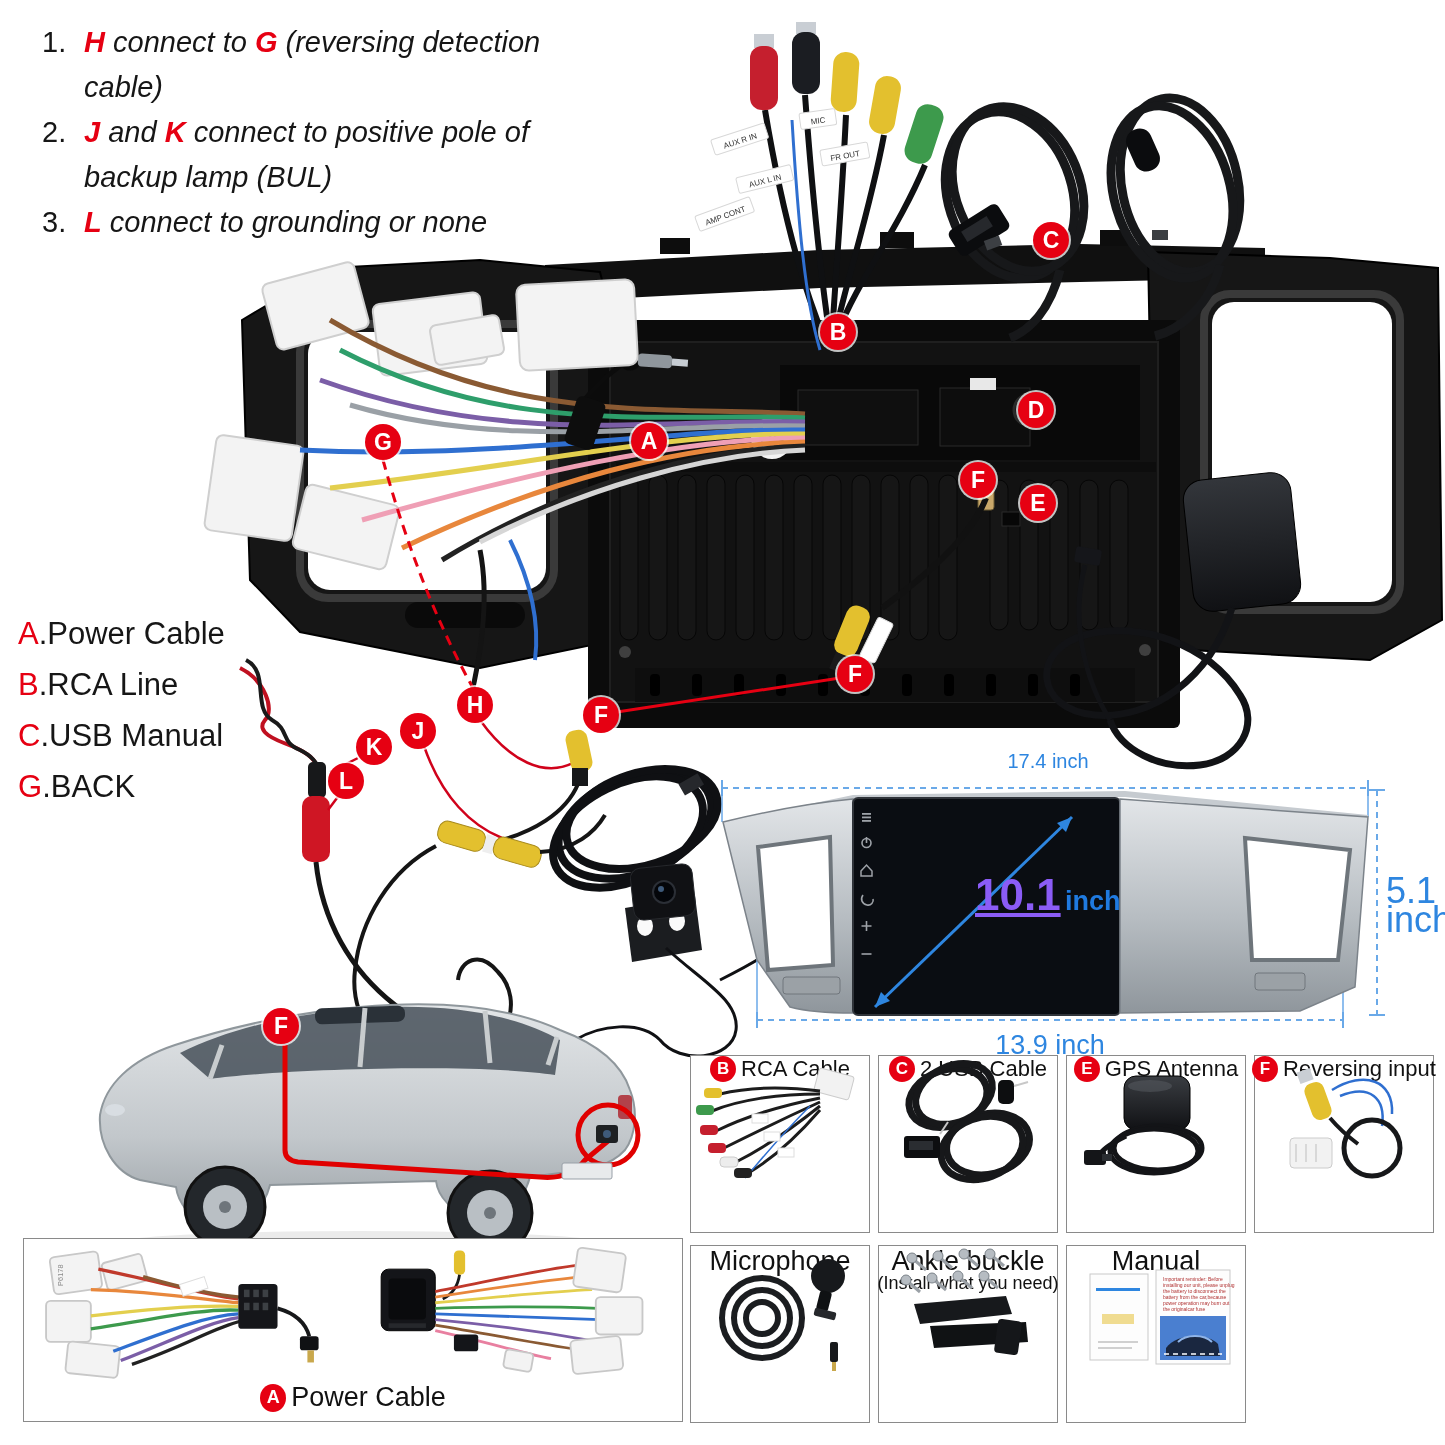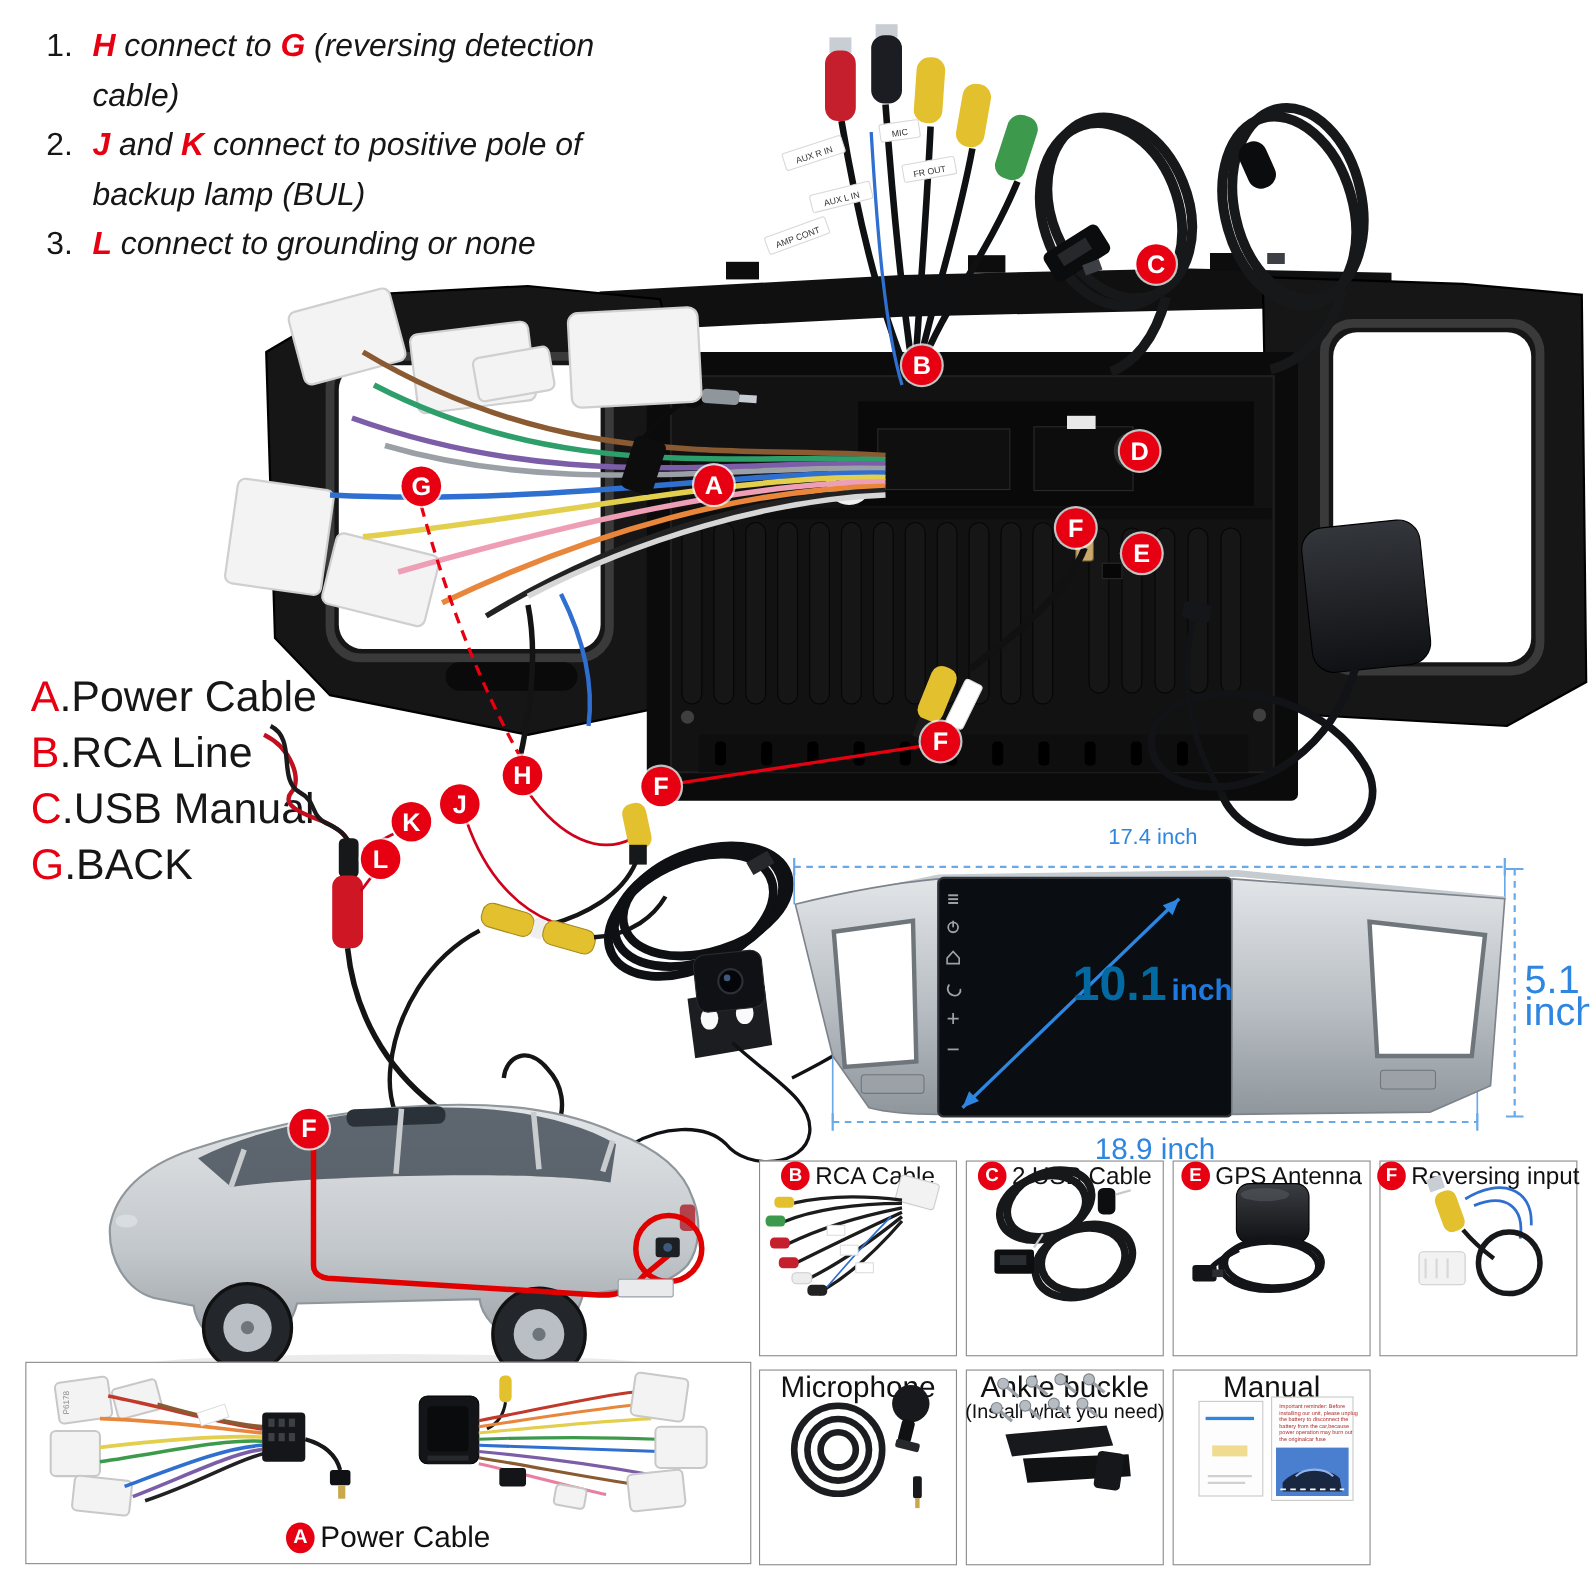--- a/index.html
+++ b/index.html
@@ -7,28 +7,28 @@
           font-family:"Liberation Sans",sans-serif;color:#1b1b1b;}
   #canvas svg{position:absolute;pointer-events:none;}
   .red{color:#e60012;}
   
   .inst{position:absolute;left:42px;top:20px;width:562px;font-size:29px;line-height:45px;color:#161616;}
   .inst-line{display:flex;}
   .inst-num{flex:0 0 42px;}
   .inst-body{flex:1;font-style:italic;}
   .inst .red{font-weight:bold;}
   
-  .legend{position:absolute;left:28px;top:608px;font-size:39px;line-height:51px;color:#161616;}
+  .legend{position:absolute;left:18px;top:608px;font-size:31px;line-height:51px;color:#161616;}
   
   .dim{position:absolute;color:#2e86e0;z-index:4;}
   .dim-top{left:973px;top:750px;width:150px;text-align:center;font-size:20px;}
   .dim-side{left:1386px;top:876px;font-size:36px;line-height:29px;}
   .dim-bottom{left:975px;top:1030px;width:150px;text-align:center;font-size:27px;}
   .dim-diag{left:975px;top:870px;font-weight:bold;z-index:4;}
-  .dim-diag .big{font-size:44px;color:#0369a1;}
+  .dim-diag .big{font-size:44px;color:#8b5cf6;text-decoration:underline;}
   .dim-diag .small{font-size:27px;color:#1f7ae0;}
   
   .mk{position:absolute;width:36px;height:36px;border-radius:50%;background:#e60012;color:#fff;
       font-weight:bold;font-size:23px;display:flex;align-items:center;justify-content:center;
       z-index:6;box-shadow:0 0 0 2px rgba(255,255,255,.75);}
   
   .kit{position:absolute;left:690px;top:1055px;display:grid;z-index:3;
        grid-template-columns:repeat(4,180px);grid-template-rows:178px 178px;column-gap:8px;row-gap:12px;}
   .kit-box{position:relative;border:1px solid #8a8a8a;background:#fff;display:flex;flex-direction:column;align-items:center;}
   .kit-box svg{position:static;flex:1;}
@@ -397,21 +397,21 @@
     <div class="legend-row"><span class="red">B</span><span>.RCA Line</span></div>
     <div class="legend-row"><span class="red">C</span><span>.USB Manual</span></div>
     <div class="legend-row"><span class="red">G</span><span>.BACK</span></div>
   </div>
 
   <div class="dim dim-top">17.4 inch</div>
   <div class="dim dim-side">
     <div>5.1</div>
       <div>inch</div>
   </div>
-  <div class="dim dim-bottom">18.9 inch</div>
+  <div class="dim dim-bottom">13.9 inch</div>
   <div class="dim dim-diag">
     <span class="big">10.1</span> <span class="small">inch</span>
   </div>
 
   <div class="mk" style="left:631px;top:423px;">A</div>
   <div class="mk" style="left:820px;top:314px;">B</div>
   <div class="mk" style="left:1033px;top:222px;">C</div>
   <div class="mk" style="left:1018px;top:392px;">D</div>
   <div class="mk" style="left:1020px;top:485px;">E</div>
   <div class="mk" style="left:960px;top:462px;">F</div>

